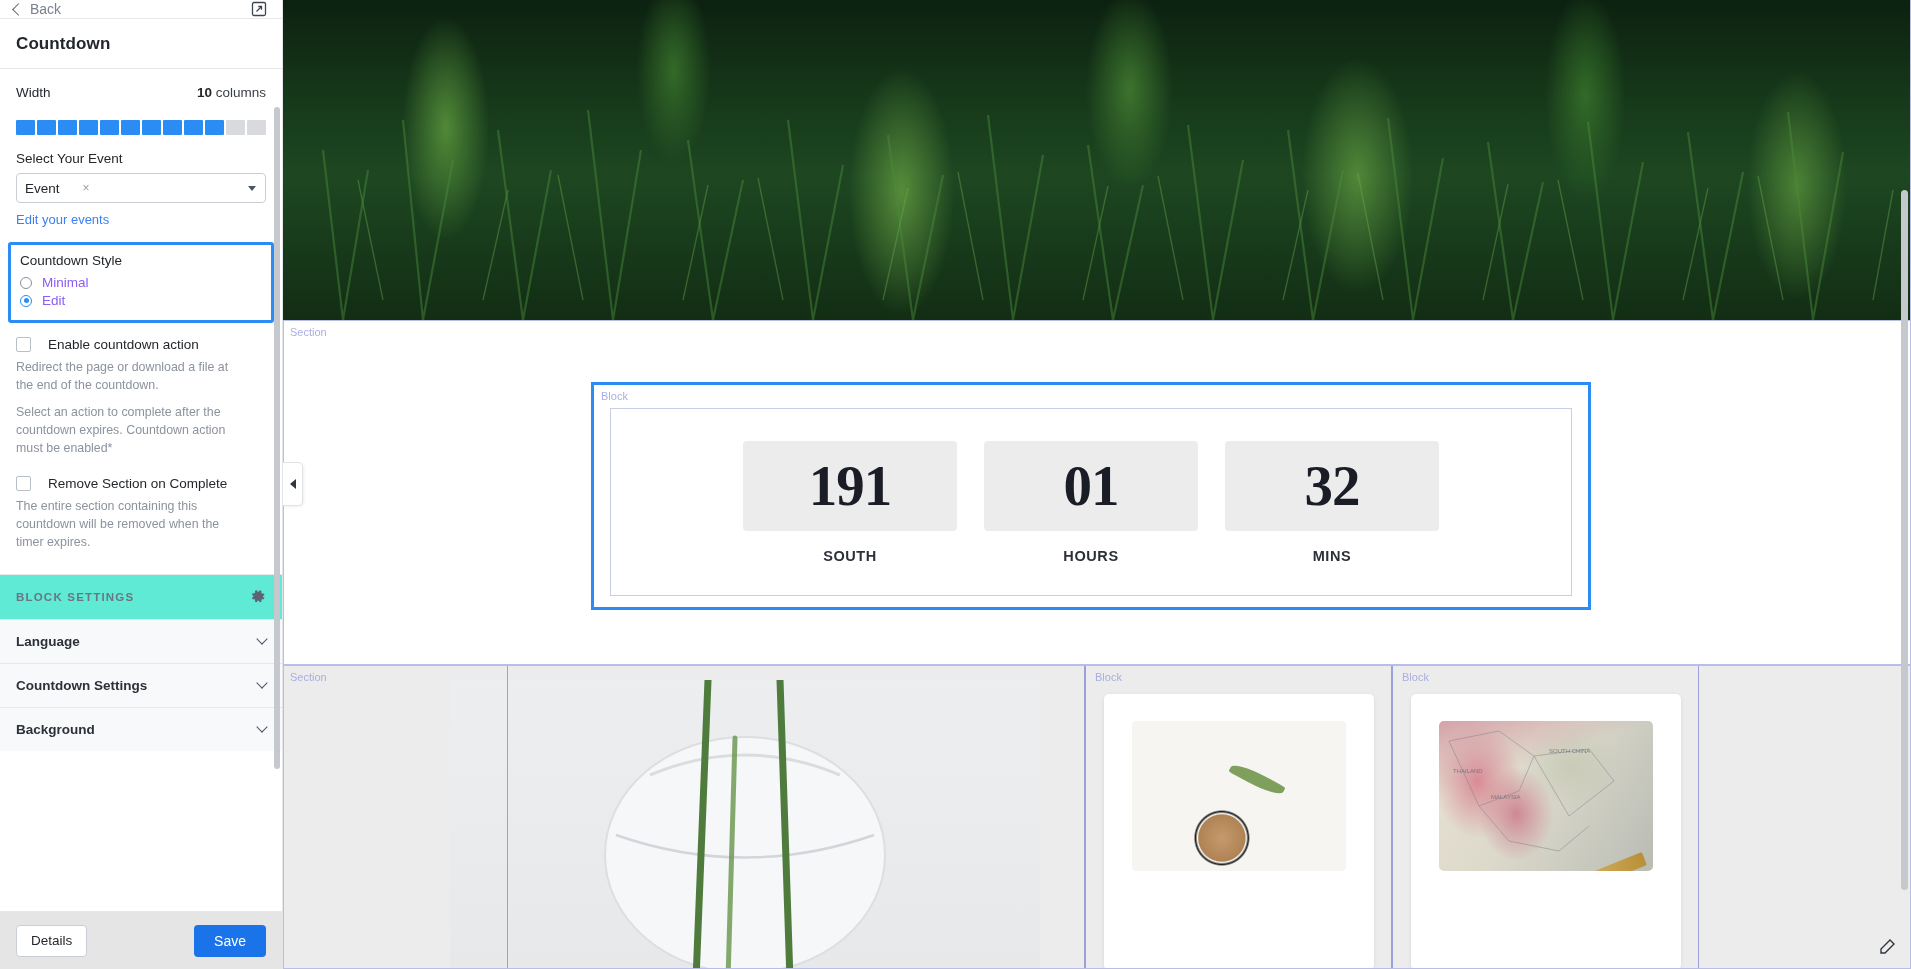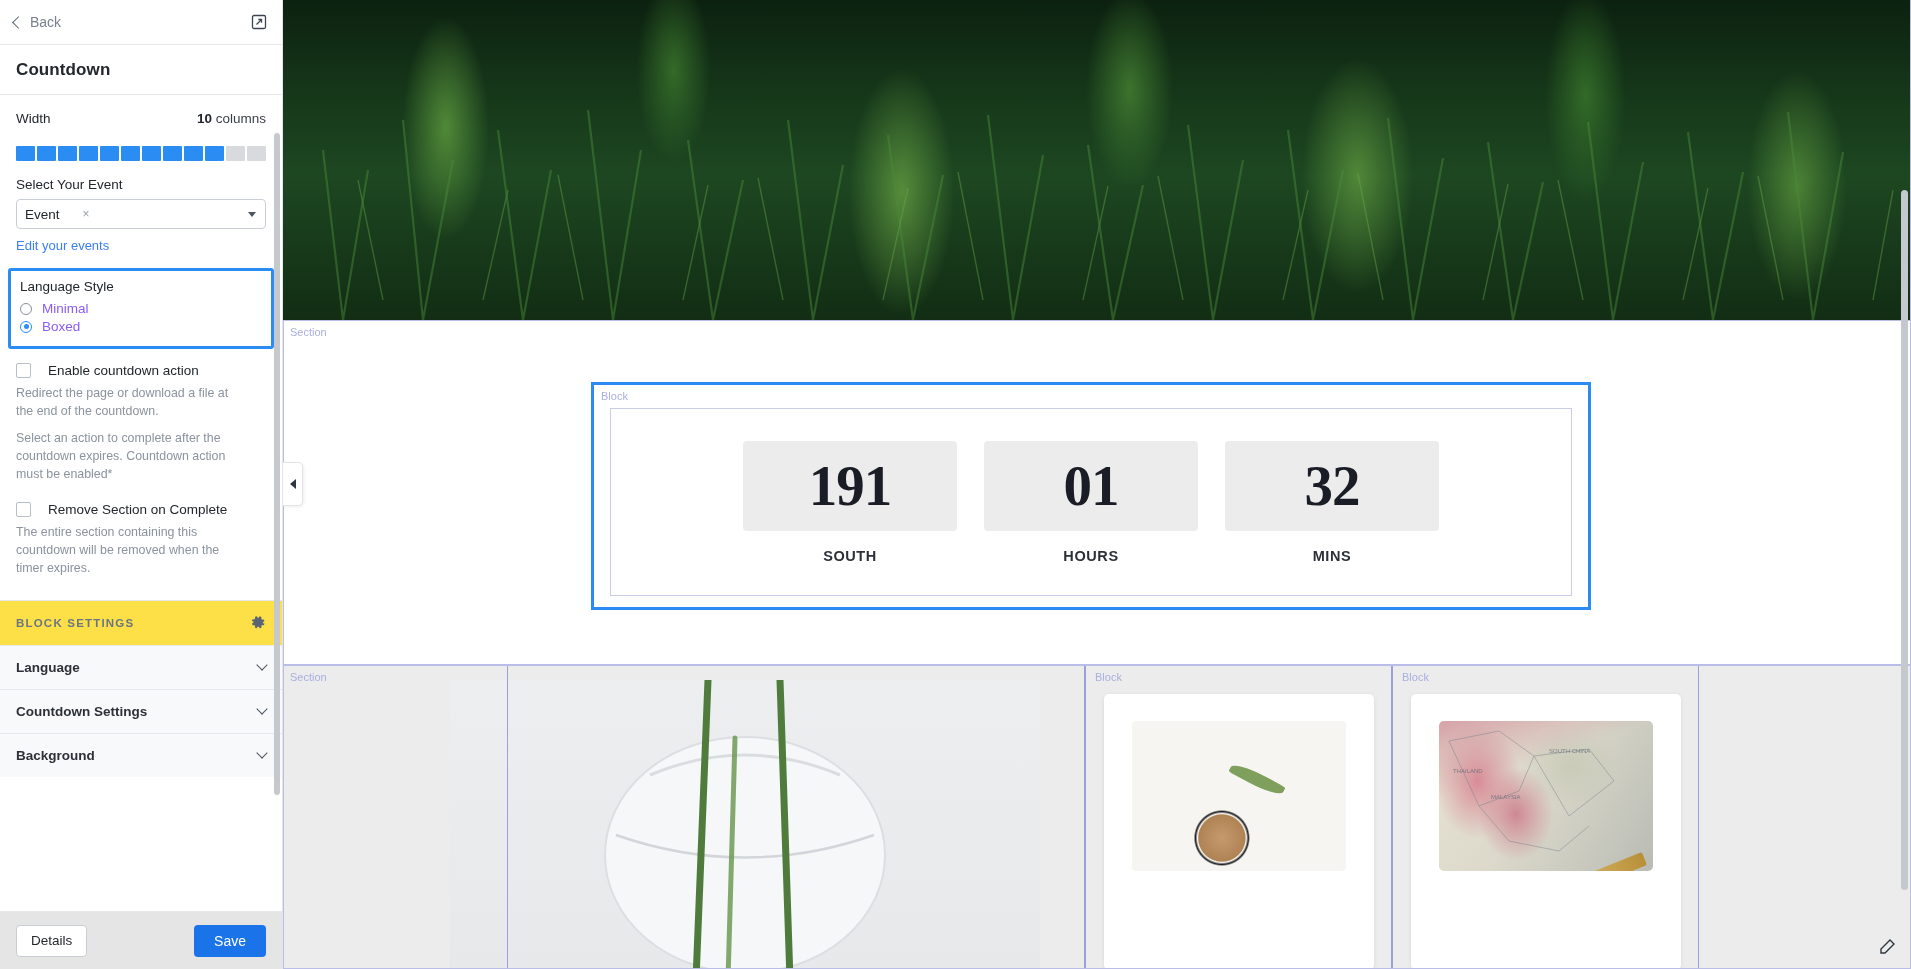--- a/index.html
+++ b/index.html
@@ -16,21 +16,21 @@
 
   
   .sidebar {
     width: 283px; height: 969px;
     background: #ffffff;
     border-right: 1px solid #e3e5e8;
     display: flex; flex-direction: column;
     position: relative; flex: none;
   }
   .sb-topbar {
-    height: 45px; flex: none;
+    height: 19px; flex: none;
     display: flex; align-items: center; justify-content: space-between;
     padding: 0 14px 0 14px;
     border-bottom: 1px solid #e6e8eb;
   }
   .back-btn {
     display: flex; align-items: center; gap: 7px;
     color: #7a8290; font-size: 14px; cursor: pointer;
   }
   .chev-left {
     width: 9px; height: 9px;
@@ -134,21 +134,21 @@
     border: 1px solid #c9ced6; border-radius: 4px;
     background: #fff; font-size: 13.5px; color: #23272c;
     padding: 0 8px; font-family: "Liberation Sans", sans-serif;
     margin-top: 11px;
   }
 
   .divider { height: 1px; background: #e6e8eb; margin-top: 22px; }
 
   .block-settings-hdr {
     height: 44px; display: flex; align-items: center; justify-content: space-between;
-    padding: 0 16px; background: #fde047;
+    padding: 0 16px; background: #5eead4;
   }
   .bs-label {
     font-size: 11.5px; font-weight: bold; letter-spacing: 1.2px;
     color: #6b7684; text-transform: uppercase;
   }
   .gear { width: 15px; height: 15px; cursor: pointer; }
 
   .acc-item {
     height: 44px; display: flex; align-items: center; justify-content: space-between;
     padding: 0 16px; background: #f8f9fb;
@@ -388,28 +388,28 @@
             <span class="tag">
               <span>Event</span>
               <span class="x">×</span>
             </span>
             <span class="caret-sm"></span>
           </div>
           <span class="link">Edit your events</span>
         </div>
 
         <div class="hl-group">
-          <div class="hl-title">Language Style</div>
+          <div class="hl-title">Countdown Style</div>
           <div class="radio-row">
             <span class="radio"></span>
             <span class="radio-lbl">Minimal</span>
           </div>
           <div class="radio-row">
             <span class="radio sel"></span>
-            <span class="radio-lbl">Boxed</span>
+            <span class="radio-lbl">Edit</span>
           </div>
         </div>
 
         <div class="chk-row">
           <span class="chk"></span>
           <span class="chk-lbl">Enable countdown action</span>
         </div>
         <div class="help">Redirect the page or download a file at the end of the countdown.</div>
 
         <div class="help" style="margin-top:9px">Select an action to complete after the countdown expires. Countdown action must be enabled*</div>

